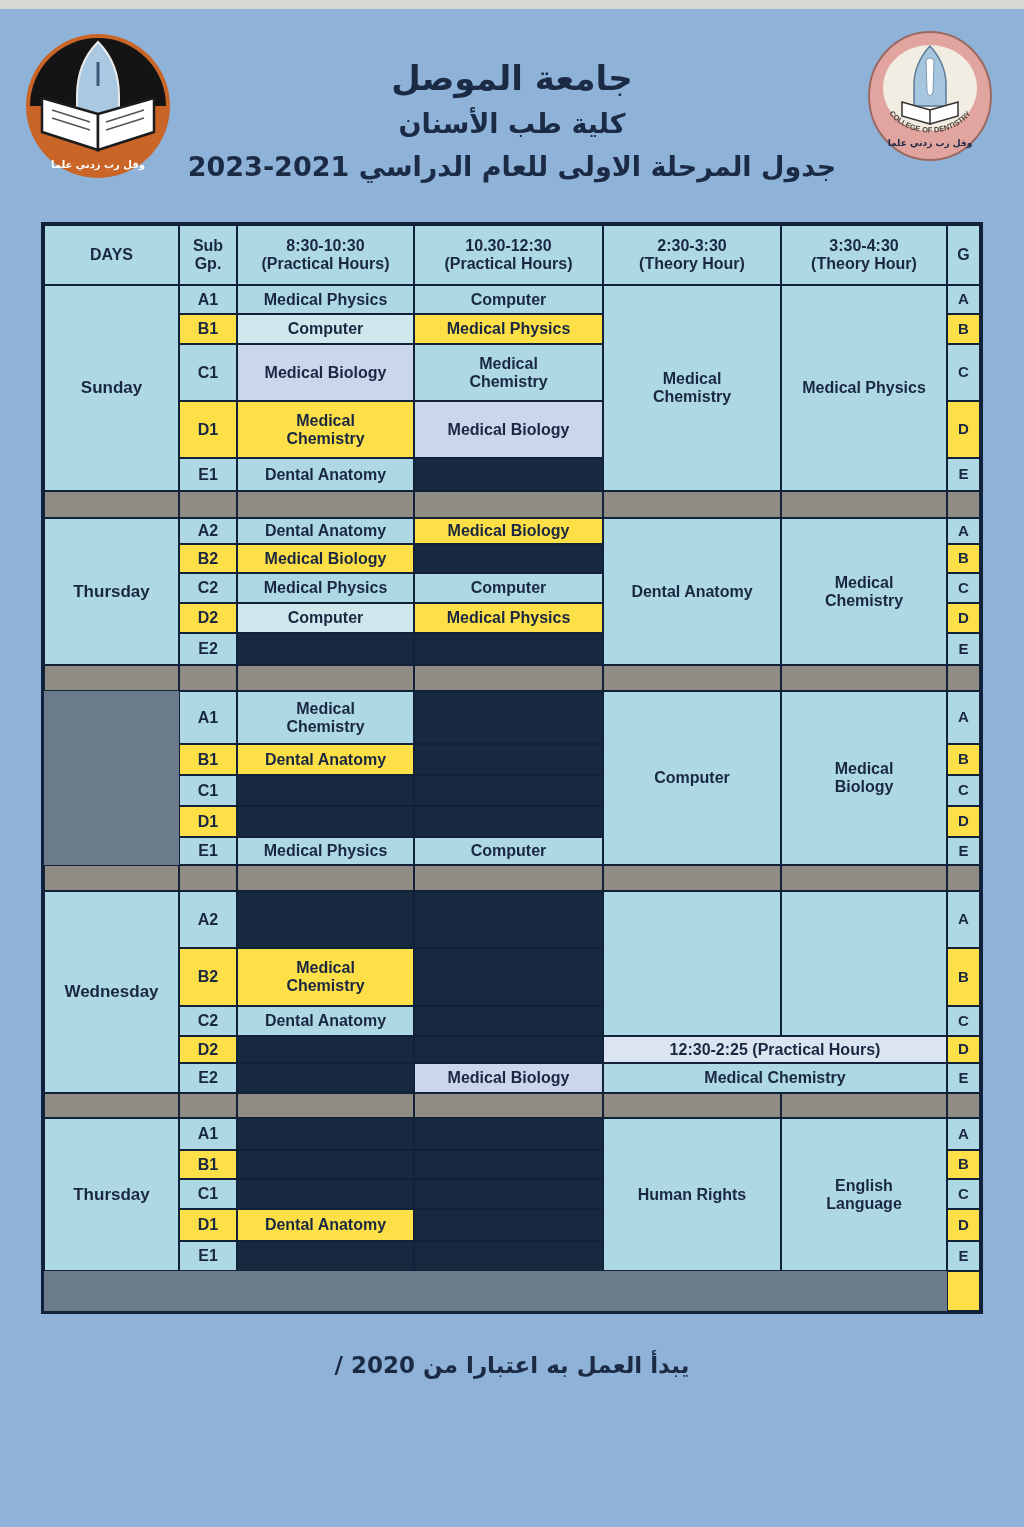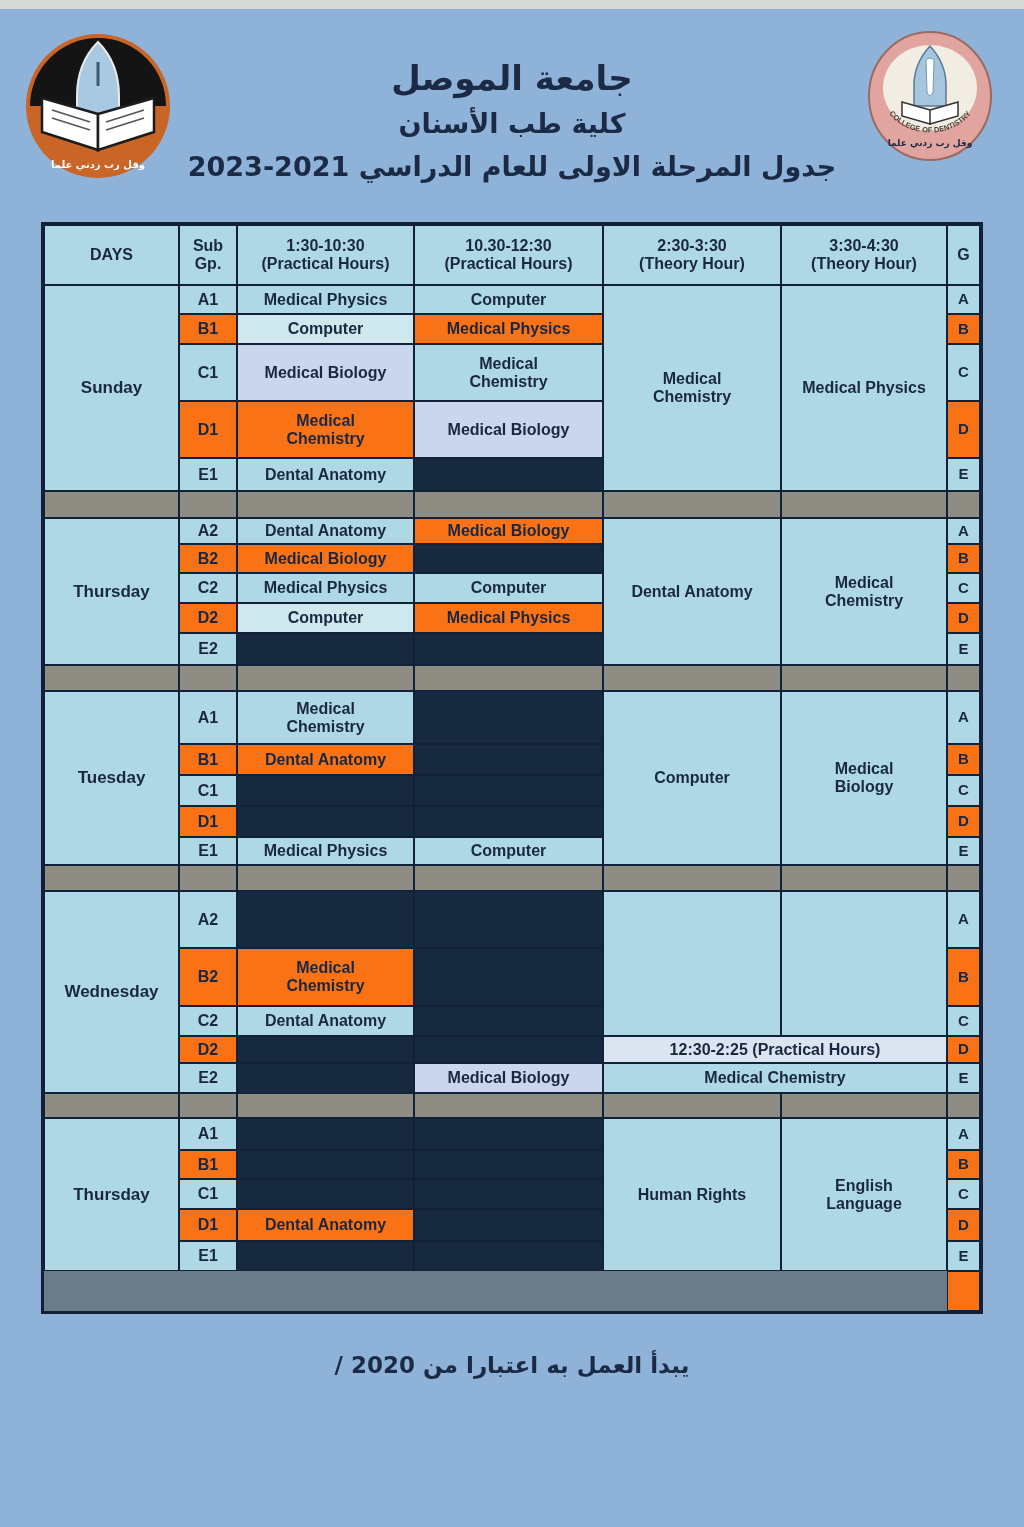--- a/index.html
+++ b/index.html
@@ -27,21 +27,21 @@
     grid-template-rows:60px 29px 30px 57px 57px 33px 27px 26px 29px 30px 30px 32px 26px 53px 31px 31px 31px 28px 26px 57px 58px 30px 27px 30px 25px 32px 29px 30px 32px 30px 40px;
   }
   .cell{
     box-sizing:border-box;border:1px solid #12213a;
     display:flex;align-items:center;justify-content:center;
     text-align:center;font-weight:bold;color:#1a2740;
     font-size:16px;line-height:1.12;white-space:pre-line;
     overflow:hidden;padding:0 2px;
   }
   .tone-c{background:#aed9e4;}
-  .tone-w{background:#f97316;}
+  .tone-w{background:#fde047;}
   .tone-l{background:#c9d6ec;}
   .tone-lc{background:#cfe8ee;}
   .tone-p{background:#dbe4f1;}
   .tone-d{background:#16293f;}
   .tone-g{background:#8e8c83;}
   .hdr{font-size:16px;}
   .daylbl{font-size:17px;}
   .glet{font-size:15px;}
   .subl{font-size:16px;}
   .note{
@@ -84,21 +84,21 @@
 </svg>
 
 <div class="title" id="title1">جامعة الموصل</div>
 <div class="title" id="title2">كلية طب الأسنان</div>
 <div class="title" id="title3">جدول المرحلة الاولى للعام الدراسي 2021-2023</div>
 
 <div id="grid">
   <div class="cell tone-c hdr" style="grid-row:1;grid-column:1">DAYS</div>
   <div class="cell tone-c hdr" style="grid-row:1;grid-column:2">Sub
 Gp.</div>
-  <div class="cell tone-c hdr" style="grid-row:1;grid-column:3">1:30-10:30
+  <div class="cell tone-c hdr" style="grid-row:1;grid-column:3">8:30-10:30
 (Practical Hours)</div>
   <div class="cell tone-c hdr" style="grid-row:1;grid-column:4">10.30-12:30
 (Practical Hours)</div>
   <div class="cell tone-c hdr" style="grid-row:1;grid-column:5">2:30-3:30
 (Theory Hour)</div>
   <div class="cell tone-c hdr" style="grid-row:1;grid-column:6">3:30-4:30
 (Theory Hour)</div>
   <div class="cell tone-c hdr" style="grid-row:1;grid-column:7">G</div>
 
   <div class="cell tone-w" style="grid-row:31;grid-column:7"></div>
@@ -145,21 +145,20 @@
     <div class="cell tone-lc" style="grid-area: 11 / 3 / span 1 / span 1;">Computer</div>
     <div class="cell tone-w" style="grid-area: 11 / 4 / span 1 / span 1;">Medical Physics</div>
     <div class="cell tone-w glet" style="grid-area: 11 / 7 / span 1 / span 1;">D</div>
     <div class="cell tone-c subl" style="grid-area: 12 / 2 / span 1 / span 1;">E2</div>
     <div class="cell tone-d" style="grid-area: 12 / 3 / span 1 / span 1;"></div>
     <div class="cell tone-d" style="grid-area: 12 / 4 / span 1 / span 1;"></div>
     <div class="cell tone-c glet" style="grid-area: 12 / 7 / span 1 / span 1;">E</div>
     <div class="cell tone-c" style="grid-area: 8 / 5 / span 5 / span 1;">Dental Anatomy</div>
     <div class="cell tone-c" style="grid-area: 8 / 6 / span 5 / span 1;">Medical
 Chemistry</div>
-    <div class="cell tone-c daylbl" style="grid-area: 14 / 1 / span 5 / span 1;">Tuesday</div>
     <div class="cell tone-c subl" style="grid-area: 14 / 2 / span 1 / span 1;">A1</div>
     <div class="cell tone-c" style="grid-area: 14 / 3 / span 1 / span 1;">Medical
 Chemistry</div>
     <div class="cell tone-d" style="grid-area: 14 / 4 / span 1 / span 1;"></div>
     <div class="cell tone-c glet" style="grid-area: 14 / 7 / span 1 / span 1;">A</div>
     <div class="cell tone-w subl" style="grid-area: 15 / 2 / span 1 / span 1;">B1</div>
     <div class="cell tone-w" style="grid-area: 15 / 3 / span 1 / span 1;">Dental Anatomy</div>
     <div class="cell tone-d" style="grid-area: 15 / 4 / span 1 / span 1;"></div>
     <div class="cell tone-w glet" style="grid-area: 15 / 7 / span 1 / span 1;">B</div>
     <div class="cell tone-c subl" style="grid-area: 16 / 2 / span 1 / span 1;">C1</div>

